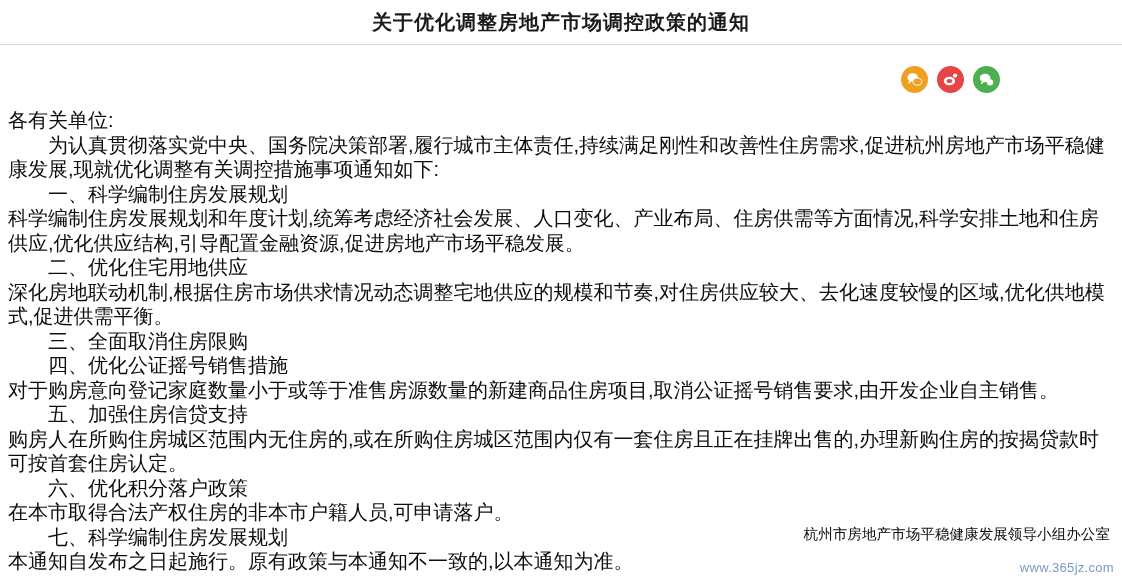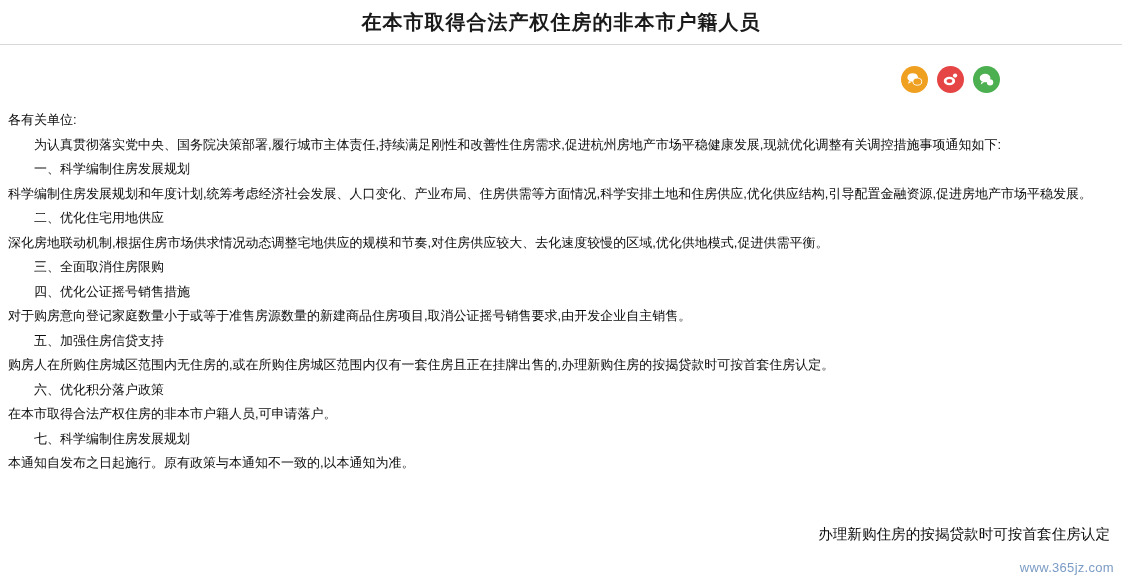--- a/index.html
+++ b/index.html
@@ -52,21 +52,21 @@
     color: #ffffff;
     font-size: 14px;
     line-height: 1;
   }
   .share-icon svg { display: block; }
   .body-text {
     position: absolute;
     top: 108px;
     left: 8px;
     right: 8px;
-    font-size: 13px;
+    font-size: 20px;
     line-height: 24.5px;
     color: #0d0d0d;
   }
   .body-text p {
     margin: 0;
   }
   .indent1 {
     text-indent: 2em;
   }
   .signature {
@@ -85,21 +85,21 @@
     font-family: "Liberation Sans", "DejaVu Sans", sans-serif;
     letter-spacing: 0.3px;
   }
 </style>
 </head>
 <body>
 
 <div class="page">
 
   <div class="title-bar">
-    <div class="doc-title">在本市取得合法产权住房的非本市户籍人员</div>
+    <div class="doc-title">关于优化调整房地产市场调控政策的通知</div>
   </div>
 
   <div class="share-row">
     <div class="share-icon" style="background:#f0a020;">
       <svg width="17" height="17" viewBox="0 0 24 24" fill="#ffffff" aria-hidden="true">
         <ellipse cx="9.5" cy="9" rx="7.5" ry="6"></ellipse>
         <path d="M4 14 L3 18 L7.5 15.5 Z"></path>
         <ellipse cx="16" cy="15" rx="6.2" ry="5" fill="#ffffff"></ellipse>
         <ellipse cx="16" cy="15" rx="6.2" ry="5" fill="#f0a020" stroke="#ffffff" stroke-width="1.2"></ellipse>
       </svg>
@@ -131,17 +131,17 @@
     <p class="indent1">四、优化公证摇号销售措施</p>
     <p>对于购房意向登记家庭数量小于或等于准售房源数量的新建商品住房项目,取消公证摇号销售要求,由开发企业自主销售。</p>
     <p class="indent1">五、加强住房信贷支持</p>
     <p>购房人在所购住房城区范围内无住房的,或在所购住房城区范围内仅有一套住房且正在挂牌出售的,办理新购住房的按揭贷款时可按首套住房认定。</p>
     <p class="indent1">六、优化积分落户政策</p>
     <p>在本市取得合法产权住房的非本市户籍人员,可申请落户。</p>
     <p class="indent1">七、科学编制住房发展规划</p>
     <p>本通知自发布之日起施行。原有政策与本通知不一致的,以本通知为准。</p>
   </div>
 
-  <div class="signature">办理新购住房的按揭贷款时可按首套住房认定</div>
+  <div class="signature">杭州市房地产市场平稳健康发展领导小组办公室</div>
 
   <div class="watermark">www.365jz.com</div>
 
 </div>
 
 </body></html>

